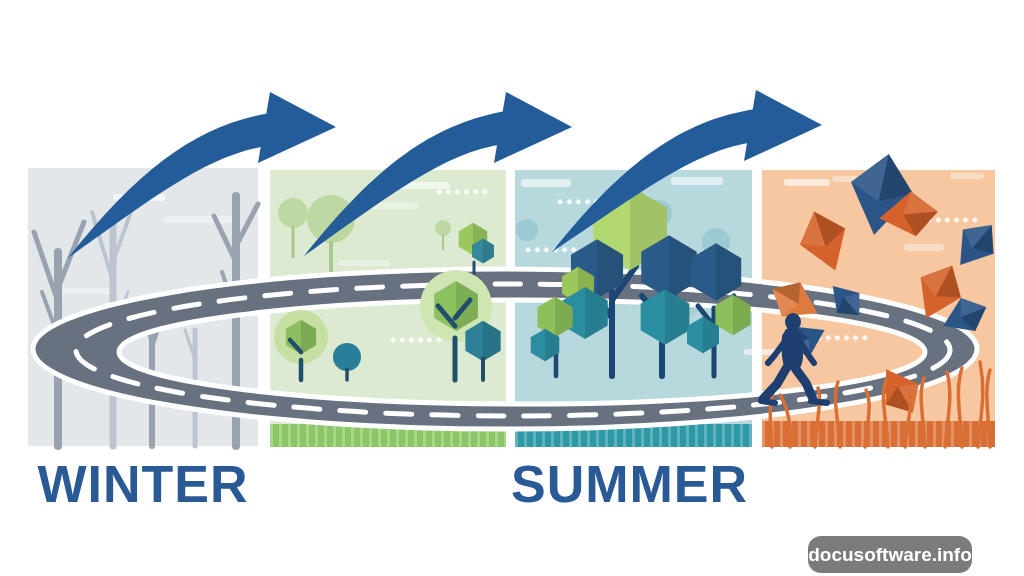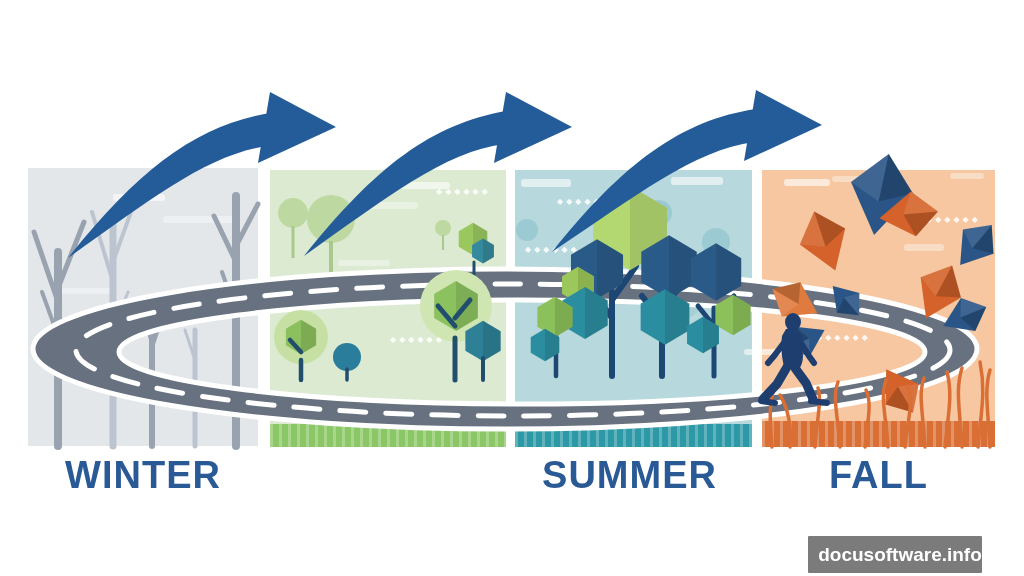--- a/index.html
+++ b/index.html
@@ -10,28 +10,28 @@
   .panel.spring{left:270px;width:236px;background:var(--spring-bg);}
   .panel.summer{left:515px;width:237px;background:var(--summer-bg);}
   .panel.fall{left:762px;width:233px;background:var(--fall-bg);}
   .bar{position:absolute;background:rgba(255,255,255,.6);border-radius:3px;}
   .bar.faint{background:rgba(255,255,255,.38);}
   .diamonds{position:absolute;color:rgba(255,255,255,.85);font-size:8px;letter-spacing:3px;line-height:1;}
   .grass{position:absolute;left:0;bottom:0;width:100%;height:23px;
          background:repeating-linear-gradient(90deg,rgba(255,255,255,.25) 0 3px,transparent 3px 9px),var(--g);}
   svg.art{position:absolute;left:0;top:0;pointer-events:none;}
   .label{position:absolute;top:454px;height:48px;text-align:center;
-         font-size:38px;font-weight:800;letter-spacing:1px;color:var(--label);}
+         font-size:52px;font-weight:800;letter-spacing:1px;color:var(--label);}
   .label.w{left:28px;width:230px;}
   .label.sp{left:270px;width:236px;}
   .label.su{left:511px;width:237px;}
   .label.f{left:762px;width:233px;}
-  .watermark{position:absolute;left:808px;top:536px;width:164px;height:37px;border-radius:1px;
+  .watermark{position:absolute;left:808px;top:536px;width:164px;height:37px;border-radius:13px;
              background:var(--wm-bg);color:var(--wm-text);font-size:19px;font-weight:bold;
-             display:flex;align-items:center;justify-content:center;padding-left:10px;}
+             display:flex;align-items:center;justify-content:center;}
 </style>
 </head>
 <body>
 
 <div class="canvas">
 
   <div class="panel winter">
     <div class="bar" style="left:85px;top:26px;width:52px;height:7px"></div>
     <div class="bar faint" style="left:135px;top:48px;width:72px;height:7px"></div>
     <div class="bar faint" style="left:28px;top:120px;width:60px;height:6px"></div>
@@ -231,18 +231,17 @@
       <path d="M786,340 L774,356 L768,363" fill="none" stroke-width="6"></path>
       <path d="M795,368 L806,383 L813,399" fill="none" stroke-width="9"></path>
       <path d="M787,367 L777,384 L763,399" fill="none" stroke-width="9"></path>
       <path d="M811,401 L827,403" fill="none" stroke-width="6"></path>
       <path d="M761,401 L775,403" fill="none" stroke-width="6"></path>
     </g>
   </svg>
 
   <div class="label w">WINTER</div>
   <div class="label su">SUMMER</div>
-  <div class="label f">FALL</div>
 
   <div class="watermark">
     <span>docusoftware.info</span>
   </div>
 </div>
 
 </body></html>

